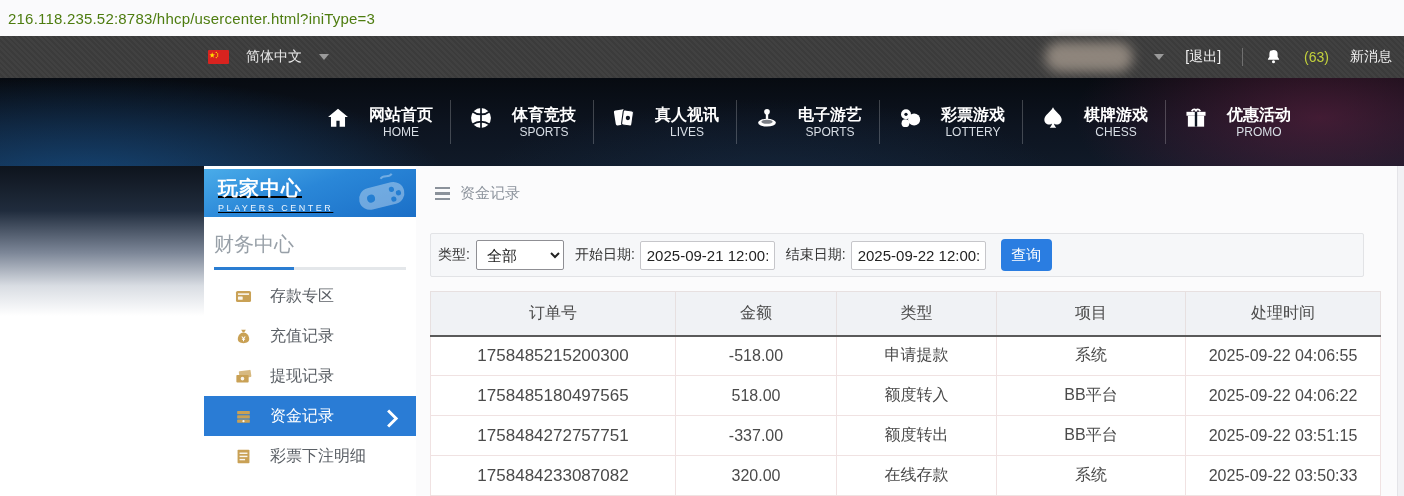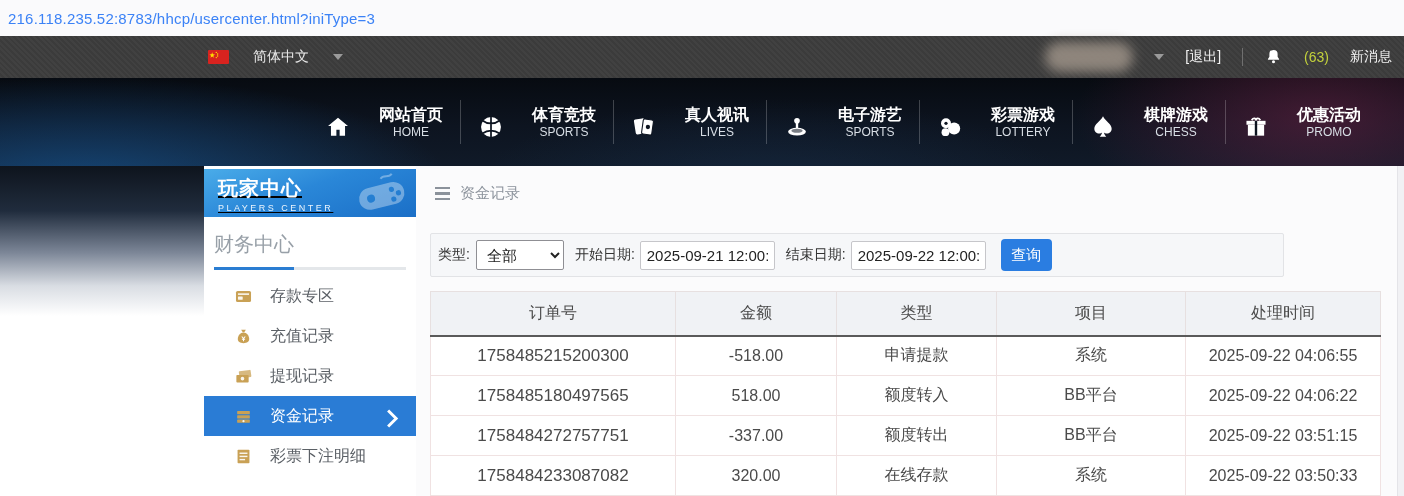--- a/index.html
+++ b/index.html
@@ -3,45 +3,45 @@
 <meta charset="utf-8">
 <style>
   * { margin:0; padding:0; box-sizing:border-box; }
   html,body { background:#fff; }
   body { font-family:"Liberation Sans","DejaVu Sans",sans-serif; }
   .screen { position:relative; width:1404px; height:496px; overflow:hidden; background:#fff; }
 
   
   .url-bar { position:absolute; left:0; top:0; width:1404px; height:36px; background:#fafafc;
              display:flex; align-items:center; padding-left:8px; }
-  .url-bar span { font-size:15px; color:#3b82f6; letter-spacing:.2px; }
+  .url-bar span { font-size:15px; color:#4d7c0f; letter-spacing:.2px; }
 
   
   .top-bar { position:absolute; left:0; top:36px; width:1404px; height:42px; background:#3b3b3b;
              background-image:repeating-linear-gradient(45deg, rgba(255,255,255,.03) 0 2px, transparent 2px 4px); }
-  .lang-group { position:absolute; left:208px; top:0; height:42px; display:flex; align-items:center; gap:24px; cursor:pointer; }
+  .lang-group { position:absolute; left:208px; top:0; height:42px; display:flex; align-items:center; gap:17px; cursor:pointer; }
   .lang-group .lbl { color:#e9e9e9; font-size:14px; }
   .caret-down { width:0; height:0; border-left:5px solid transparent; border-right:5px solid transparent; border-top:6px solid #9a9a9a; }
   .top-right { position:absolute; right:12px; top:0; height:42px; display:flex; align-items:center; gap:21px; }
   .user-blob { width:88px; height:30px; border-radius:15px; background:#978d83; filter:blur(6px); opacity:.9; }
   .logout { color:#f2f2f2; font-size:14px; text-decoration:none; cursor:pointer; }
   .tb-divider { width:1px; height:18px; background:#6f6f6f; }
   .bell { width:19px; height:20px; cursor:pointer; }
   .msg-count { color:#c3d23c; font-size:14px; }
   .msg-label { color:#f2f2f2; font-size:14px; cursor:pointer; }
 
   
   .nav-bar { position:absolute; left:0; top:78px; width:1404px; height:88px;
              background:
                radial-gradient(520px 150px at 6% 118%, rgba(24,92,158,.65), transparent 70%),
                radial-gradient(340px 150px at 94% 45%, rgba(110,35,70,.55), transparent 72%),
                radial-gradient(420px 120px at 55% 120%, rgba(25,50,80,.45), transparent 70%),
                linear-gradient(180deg,#070b11 0%, #0d1420 55%, #101a28 100%); }
   .nav-items { position:absolute; left:308px; top:0; height:88px; display:flex; align-items:center; }
-  .nav-item { display:flex; align-items:flex-end; gap:28px; padding:0 17px; cursor:pointer; }
+  .nav-item { display:flex; align-items:flex-start; gap:18px; padding:0 17px; cursor:pointer; }
   .nav-item svg { width:26px; height:26px; flex:none; }
   .nav-text { display:flex; flex-direction:column; align-items:center; line-height:1.25; }
   .nav-zh { color:#fff; font-size:16px; font-weight:bold; }
   .nav-en { color:#d8dee5; font-size:12px; }
   .nav-sep { width:1px; height:44px; background:rgba(255,255,255,.22); }
 
   
   .body { position:absolute; left:0; top:166px; width:1404px; height:330px; background:#fff; }
   .left-fade { position:absolute; left:0; top:0; width:204px; height:150px;
                background:linear-gradient(180deg,#0e141d 0%, #202c3d 30%, #7d8798 58%, #d9dde3 80%, #ffffff 100%); }
@@ -64,21 +64,21 @@
   .sb-item.active .sb-label { color:#fff; }
   .sb-chevron { position:absolute; right:14px; top:13px; width:8px; height:13px; }
 
   
   .content { position:absolute; left:416px; top:0; width:988px; height:330px; background:#fbfbfc; }
   .breadcrumb { position:absolute; left:19px; top:18px; display:flex; align-items:center; gap:10px; }
   .hamburger { display:flex; flex-direction:column; gap:3px; }
   .hamburger i { display:block; width:15px; height:2.5px; background:#8b929b; }
   .breadcrumb .bc-label { color:#8b929b; font-size:15px; }
 
-  .filter-bar { position:absolute; left:14px; top:67px; width:854px; height:44px; background:#f6f7f9;
+  .filter-bar { position:absolute; left:14px; top:67px; width:934px; height:44px; background:#f6f7f9;
                 border:1px solid #e2e3e6; border-radius:2px; display:flex; align-items:center; }
   .filter-bar label { font-size:14px; color:#333; }
   .f-type-label { margin-left:7px; }
   .type-select { margin-left:6px; width:88px; height:30px; font-size:15px; color:#222;
                  border:1px solid #8f8f94; border-radius:2px; background:#fff; padding-left:6px;
                  font-family:"Liberation Sans","DejaVu Sans",sans-serif; }
   .f-label { margin-left:11px; }
   .date-input { margin-left:5px; width:135px; height:29px; border:1px solid #c6c6ca; border-radius:2px;
                 font-size:15px; color:#222; padding:0 6px; background:#fff;
                 font-family:"Liberation Sans","DejaVu Sans",sans-serif; }

